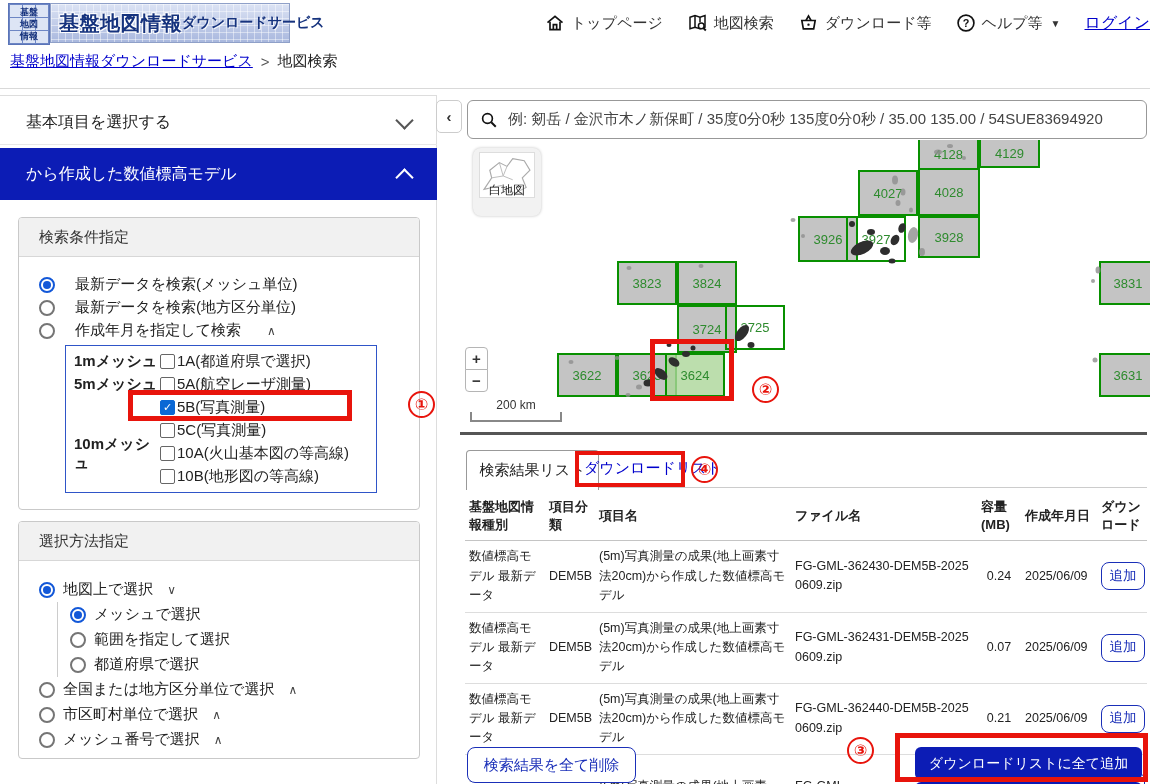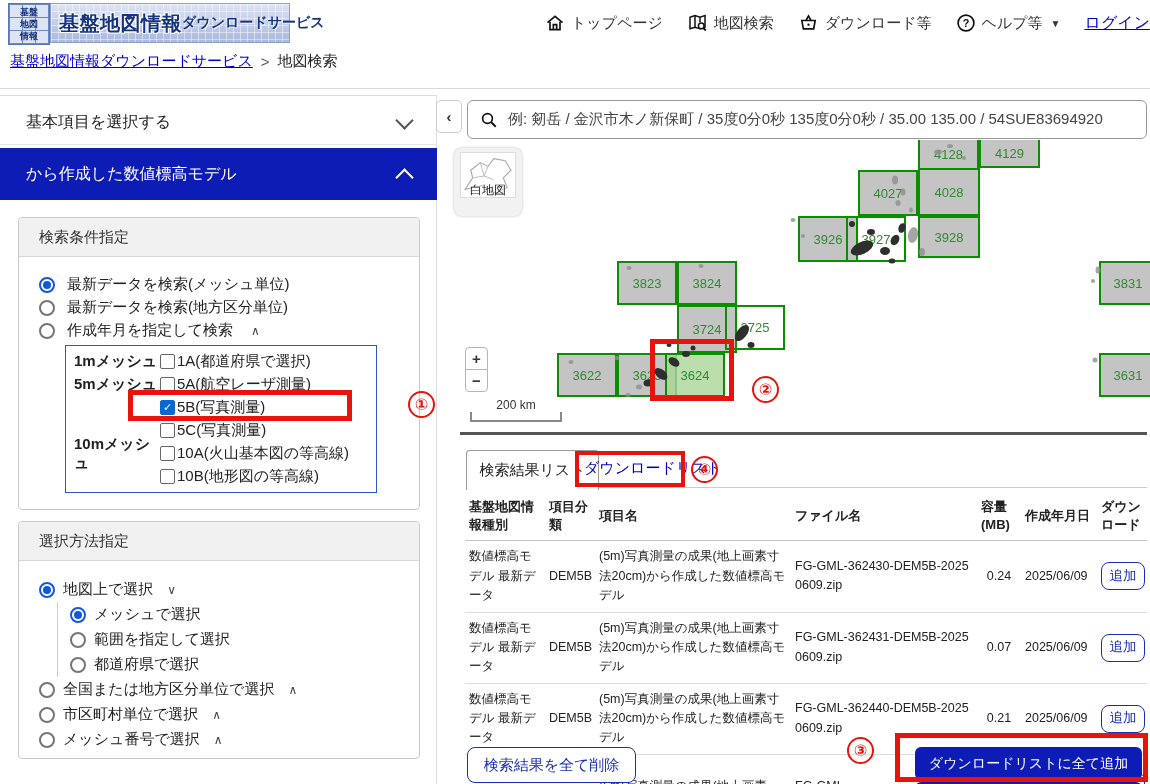--- a/index.html
+++ b/index.html
@@ -45,21 +45,21 @@
   .chev.down{transform:rotate(45deg);margin-top:-4px;}
   .chev.up{transform:rotate(-135deg);margin-top:6px;}
   #side-h-dem .chev{border-color:#fff;}
   .box{position:absolute;left:18px;width:402px;border:1px solid #c9c9c9;border-radius:4px;
     background:#fff;box-sizing:border-box;overflow:hidden;}
   #cond-box{top:121px;height:293px;}
   #method-box{top:425px;height:238px;}
   .box-head{height:38px;line-height:38px;background:#f1f1f1;border-bottom:1px solid #d7d7d7;
     padding-left:20px;font-size:15px;color:#333;}
   .box-body{padding:16px 0 0 20px;}
-  .radio-row{height:23px;display:flex;align-items:center;gap:12px;font-size:15px;cursor:pointer;}
+  .radio-row{height:23px;display:flex;align-items:center;gap:20px;font-size:15px;cursor:pointer;}
   .method-row{height:25px;display:flex;align-items:center;gap:8px;font-size:15px;cursor:pointer;}
   .radio{width:16px;height:16px;border:2px solid #757575;border-radius:50%;box-sizing:border-box;
     flex:0 0 auto;position:relative;background:#fff;}
   .radio.checked{border-color:#1358d8;}
   .radio.checked::after{content:"";position:absolute;left:2px;top:2px;width:8px;height:8px;
     border-radius:50%;background:#1358d8;}
   .caret-sym{color:#444;font-size:12px;margin-left:6px;}
   #mesh-box{margin:3px 0 0 26px;width:312px;border:1px solid #2f55c8;padding:4px 0 4px 8px;box-sizing:border-box;}
   .mesh-row{height:23px;display:flex;align-items:center;font-size:15px;}
   .mesh-group{width:86px;font-weight:bold;flex:0 0 auto;}
@@ -74,21 +74,21 @@
     display:flex;align-items:center;gap:10px;padding:0 12px;box-sizing:border-box;background:#fff;cursor:text;}
   #search-text{font-size:15px;color:#444;white-space:nowrap;overflow:hidden;}
   #map{left:443px;top:140px;width:707px;height:292px;background:#fff;overflow:hidden;}
   .tile{position:absolute;border:2px solid #089000;box-sizing:border-box;z-index:1;
     display:flex;align-items:center;justify-content:center;cursor:pointer;}
   .tile span{font-size:13px;color:#2e8b2e;z-index:3;position:relative;}
   .tile.gray{background:rgba(183,183,183,.82);margin-left:12px;}
   .tile.white{background:transparent;}
   .tile.green{background:rgba(171,214,152,.8);}
   #islands{position:absolute;left:0;top:0;z-index:2;pointer-events:none;}
-  #layer-btn{position:absolute;left:11px;top:8px;width:68px;height:68px;background:#f2f2f2;
+  #layer-btn{position:absolute;left:30px;top:8px;width:68px;height:68px;background:#f2f2f2;
     border-radius:8px;box-shadow:0 0 3px rgba(0,0,0,.25);z-index:4;cursor:pointer;
     display:flex;flex-direction:column;align-items:center;padding-top:4px;box-sizing:border-box;}
   #layer-thumb{width:56px;height:46px;background:#fff;border:1px solid #ddd;box-sizing:border-box;}
   #layer-label{font-size:12px;color:#111;margin-top:-16px;text-shadow:0 0 2px #fff,0 0 2px #fff;z-index:5;}
   .zoom-btn{position:absolute;left:22px;width:23px;height:23px;background:#fff;border:1px solid #b5b5b5;
     box-sizing:border-box;display:flex;align-items:center;justify-content:center;
     font-size:15px;font-weight:bold;color:#333;z-index:4;cursor:pointer;}
   #zoom-in{top:207px;border-radius:4px 4px 0 0;}
   #zoom-out{top:229px;border-radius:0 0 4px 4px;}
   #scale-bar{position:absolute;left:27px;top:258px;width:92px;z-index:4;}

